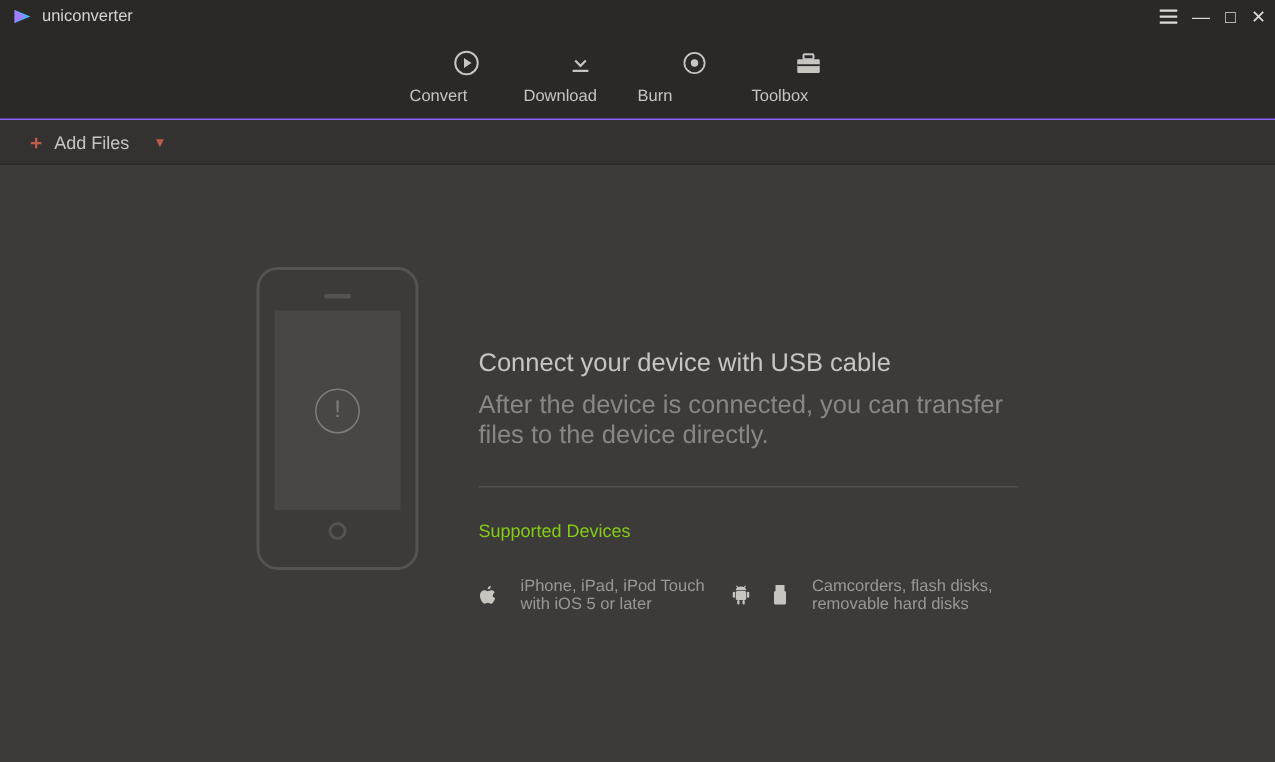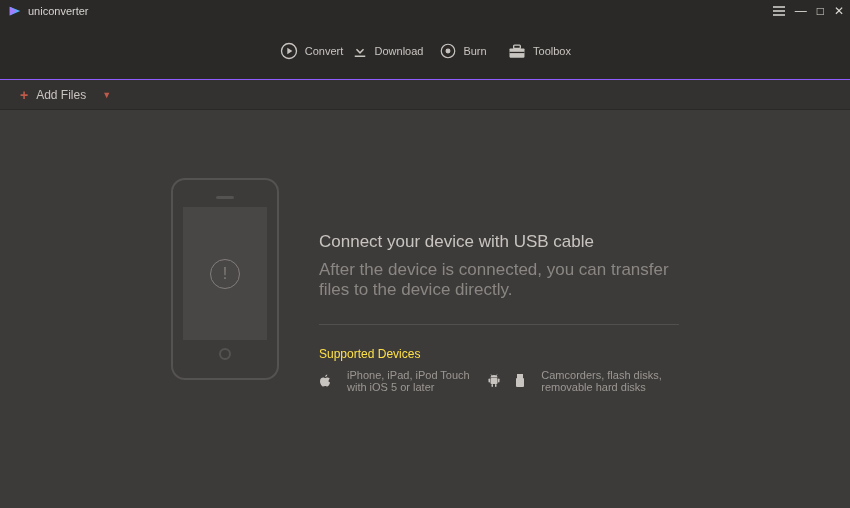--- a/index.html
+++ b/index.html
@@ -34,22 +34,21 @@
     height: 58px;
     background: #2b2828;
     display: flex;
     justify-content: center;
     align-items: stretch;
     border-bottom: 1px solid #8f5cff;
   }
   .tab {
     width: 76px;
     display: flex;
-    flex-direction: row;
-    align-items: center;
+    flex-direction: column;
     justify-content: center;
     gap: 6px;
     font-size: 11px;
     color: #c8c5c0;
     cursor: pointer;
     position: relative;
   }
   .tab.active { color: #a37dff; }
   .tab.active::after {
     content: "";
@@ -117,21 +116,21 @@
     border: 1.5px solid #807d79;
     display: flex; align-items: center; justify-content: center;
     color: #807d79; font-size: 16px; font-weight: 500;
   }
 
   
   .info { width: 360px; padding-top: 18px; }
   .info-title { font-size: 17px; color: #c8c5c0; margin-bottom: 8px; margin-top: 36px; }
   .info-sub { font-size: 17px; color: #8a8783; margin-bottom: 24px; }
   .divider { height: 1px; background: #524f4f; margin-bottom: 22px; }
-  .supported-title { font-size: 12px; color: #fde047; margin-bottom: 8px; }
+  .supported-title { font-size: 12px; color: #84cc16; margin-bottom: 24px; }
   .device-list { display: flex; flex-direction: row; gap: 14px; }
   .device-row { display: flex; align-items: center; gap: 16px; font-size: 11px; color: #9b9893; }
   .device-row .dicon { width: 14px; display:flex; justify-content:center; color:#c8c5c0; }
 </style>
 </head>
 <body>
 
 <div class="titlebar">
   <div class="brand">
     <span class="brand-logo">

